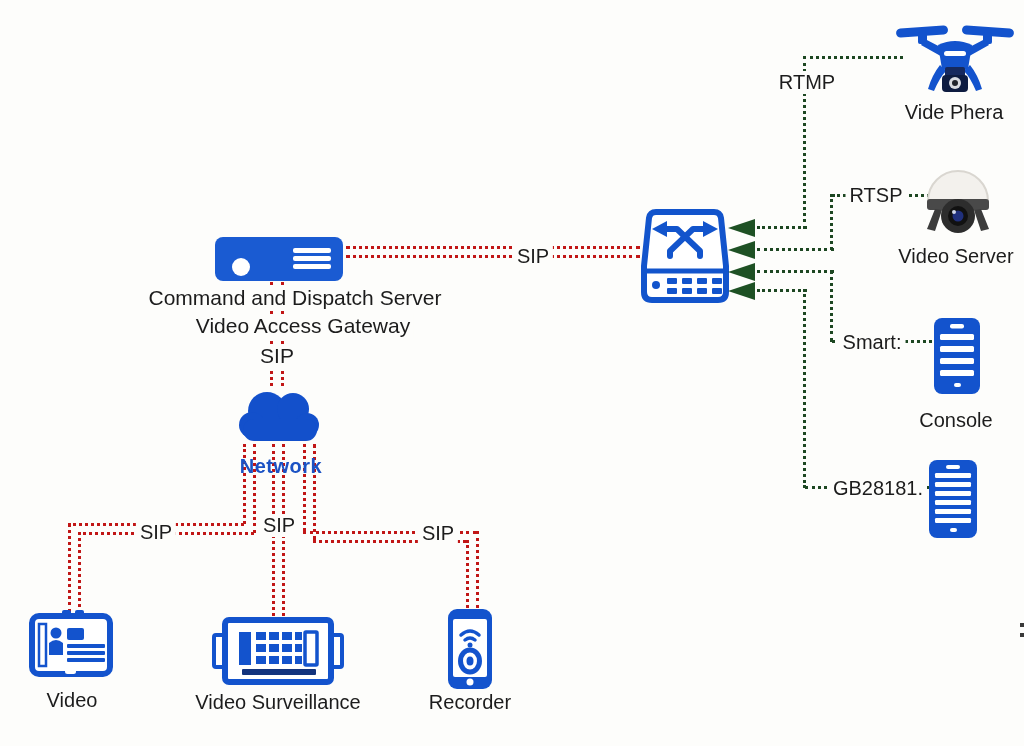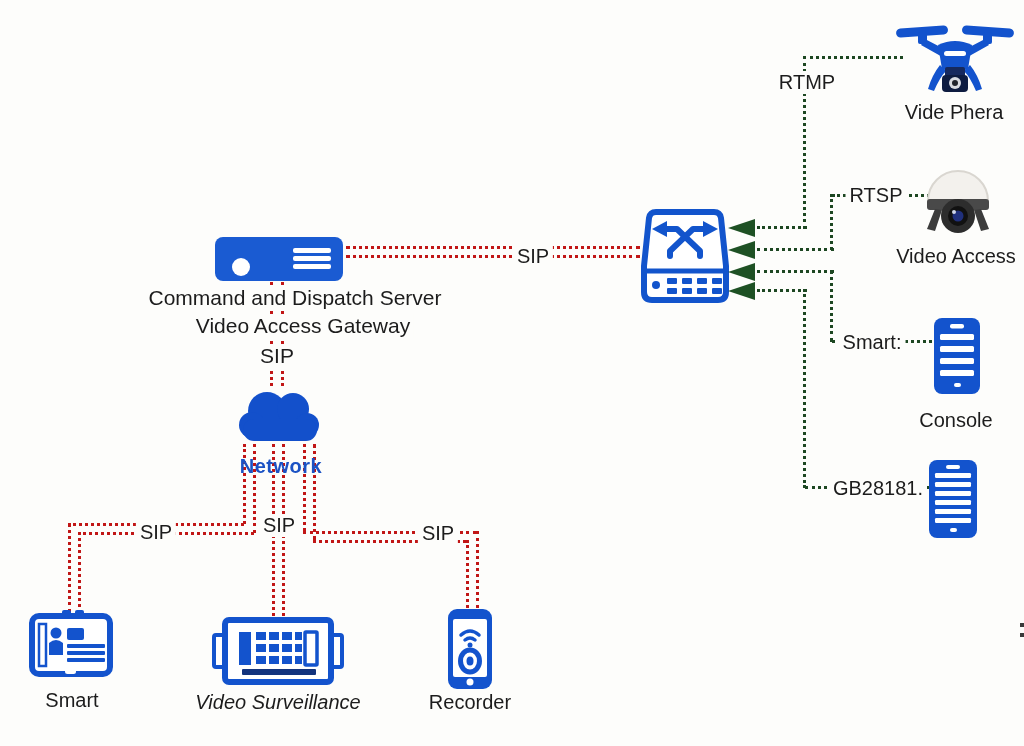--- a/index.html
+++ b/index.html
@@ -218,41 +218,41 @@
     </g>
     <circle cx="26" cy="37" r="2.5" fill="#1353cd"></circle>
     <ellipse cx="26" cy="53" rx="9.5" ry="11" fill="#ffffff" stroke="#1353cd" stroke-width="5"></ellipse>
     <ellipse cx="26" cy="53" rx="3.5" ry="4.5" fill="#1353cd"></ellipse>
     <circle cx="26" cy="74" r="3.5" fill="#ffffff"></circle>
   </svg>
 
   <div class="lbl" style="left:954px;top:101px;">Vide Phera</div>
   <div class="lbl halo" style="left:807px;top:71px;">RTMP</div>
 
-  <div class="lbl" style="left:956px;top:245px;">Video Access</div>
+  <div class="lbl" style="left:956px;top:245px;">Video Server</div>
   <div class="lbl halo" style="left:876px;top:184px;">RTSP</div>
 
   <div class="lbl" style="left:956px;top:409px;">Console</div>
   <div class="lbl halo" style="left:872px;top:331px;">Smart:</div>
 
   <div class="lbl halo" style="left:878px;top:477px;">GB28181.</div>
 
 
   <div class="lbl halo" style="left:533px;top:245px;">SIP</div>
 
   <div class="lbl halo srv-cap" style="left:295px;top:286px;">Command and Dispatch Server</div>
   <div class="lbl halo srv-cap" style="left:291px;top:314px;margin-left:12px;">Video Access Gateway</div>
   <div class="lbl halo srv-cap" style="left:277px;top:344px;">SIP</div>
 
   <div class="lbl net-lbl" style="left:281px;top:455px;">Network</div>
 
   <div class="lbl halo" style="left:156px;top:521px;">SIP</div>
   <div class="lbl halo" style="left:279px;top:514px;">SIP</div>
   <div class="lbl halo" style="left:438px;top:522px;">SIP</div>
 
-  <div class="lbl" style="left:72px;top:689px;">Smart</div>
-  <div class="lbl" style="left:278px;top:691px;font-style:italic;">Video Surveillance</div>
+  <div class="lbl" style="left:72px;top:689px;">Video</div>
+  <div class="lbl" style="left:278px;top:691px;">Video Surveillance</div>
   <div class="lbl" style="left:470px;top:691px;">Recorder</div>
 
   <div class="abs" style="left:1020px;top:623px;width:4px;height:4px;background:#3a3a3a;"></div>
   <div class="abs" style="left:1020px;top:633px;width:4px;height:4px;background:#3a3a3a;"></div>
 
 </div>
 
 </body></html>

